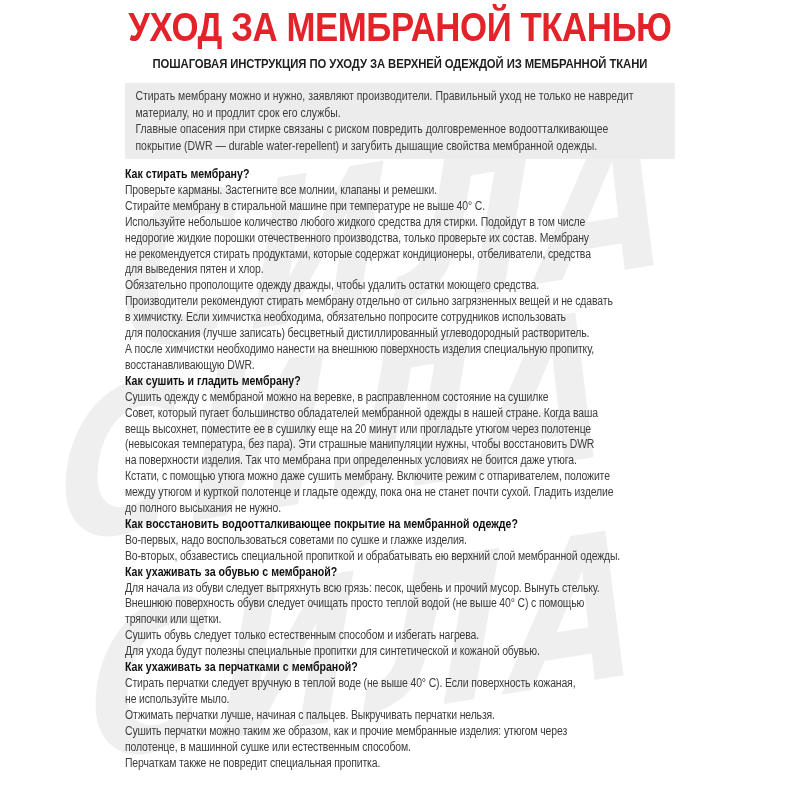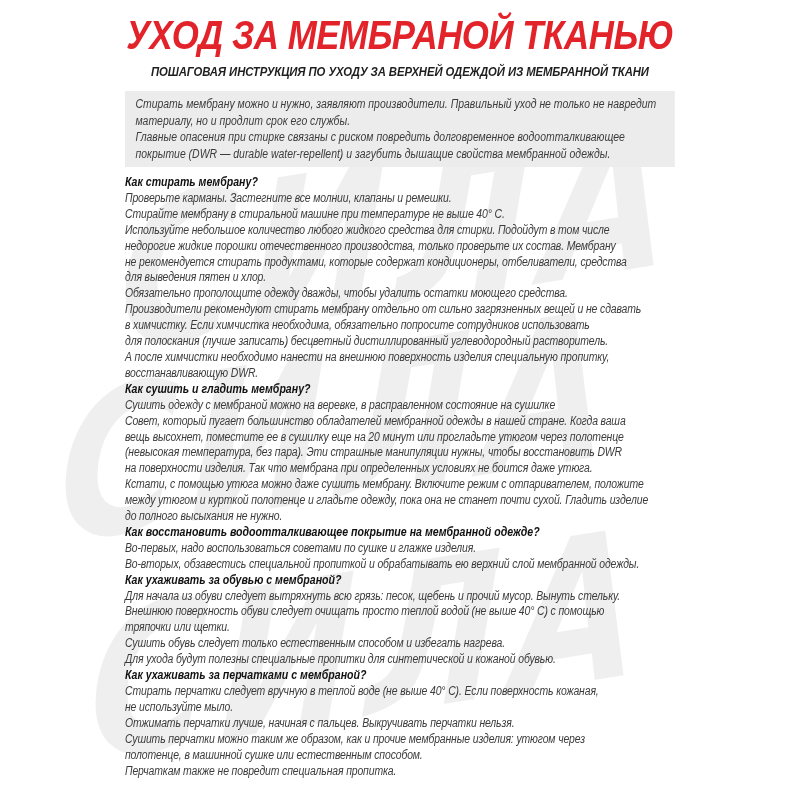--- a/index.html
+++ b/index.html
@@ -27,22 +27,21 @@
     user-select: none;
     line-height: 1;
   }
   .wm-1 { left: 120px; top: 180px; }
   .wm-2 { left: 60px;  top: 372px; }
   .wm-3 { left: 90px;  top: 590px; }
   
   .content {
     position: relative; z-index: 1;
     width: 550px;
-    margin: 16px auto;
-    font-style: italic;
+    margin: 8px auto;
   }
   .squeeze {
     width: 632px;
     transform: scaleX(0.87);
     transform-origin: 0 0;
   }
   .page-title {
     margin: 0;
     text-align: center;
     color: #e2232a;

